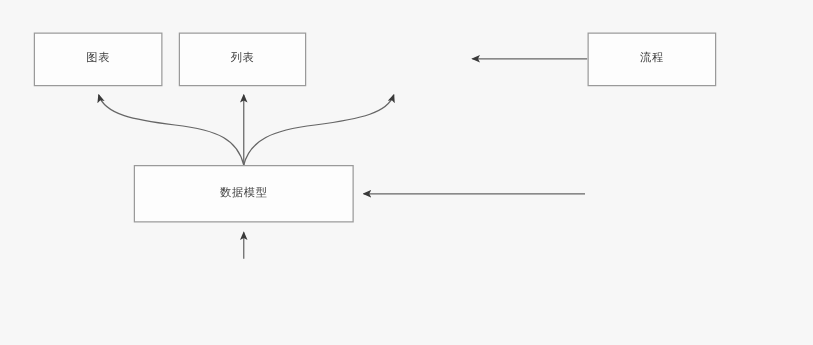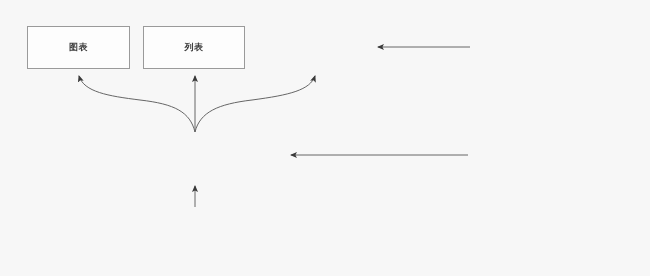--- a/index.html
+++ b/index.html
@@ -11,21 +11,20 @@
     height: 276px;
     background: #f7f7f7;
     font-family: "DejaVu Sans", "Liberation Sans", sans-serif;
     overflow: hidden;
   }
   #diagram-canvas {
     position: relative;
     width: 542px;
     height: 276px;
     background: #f7f7f7;
-    font-weight: bold;
   }
   #connector-layer {
     position: absolute;
     left: 0;
     top: 0;
     width: 650px;
     height: 276px;
     pointer-events: none;
   }
   .node {
@@ -82,17 +81,23 @@
 
   <div class="node" id="node-chart">
     <span class="node-label">图表</span>
   </div>
 
   <div class="node" id="node-list">
     <span class="node-label">列表</span>
   </div>
 
 
+  <div class="node" id="node-process">
+    <span class="node-label">流程</span>
+  </div>
 
+  <div class="node" id="node-datamodel">
+    <span class="node-label">数据模型</span>
+  </div>
 
 
 
 </div>
 
 </body></html>

